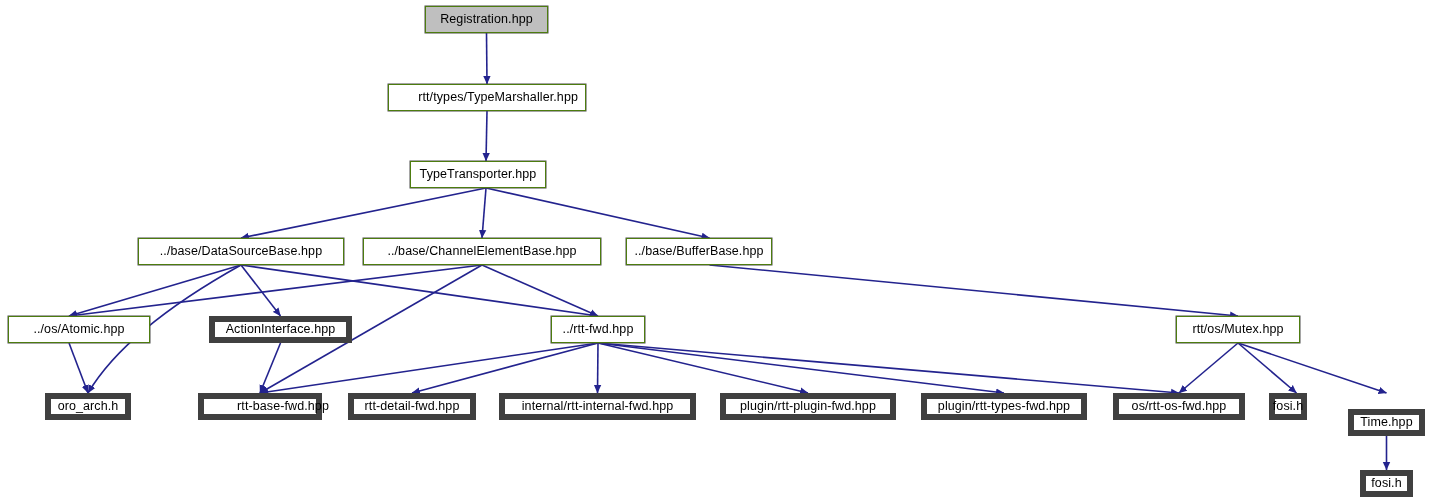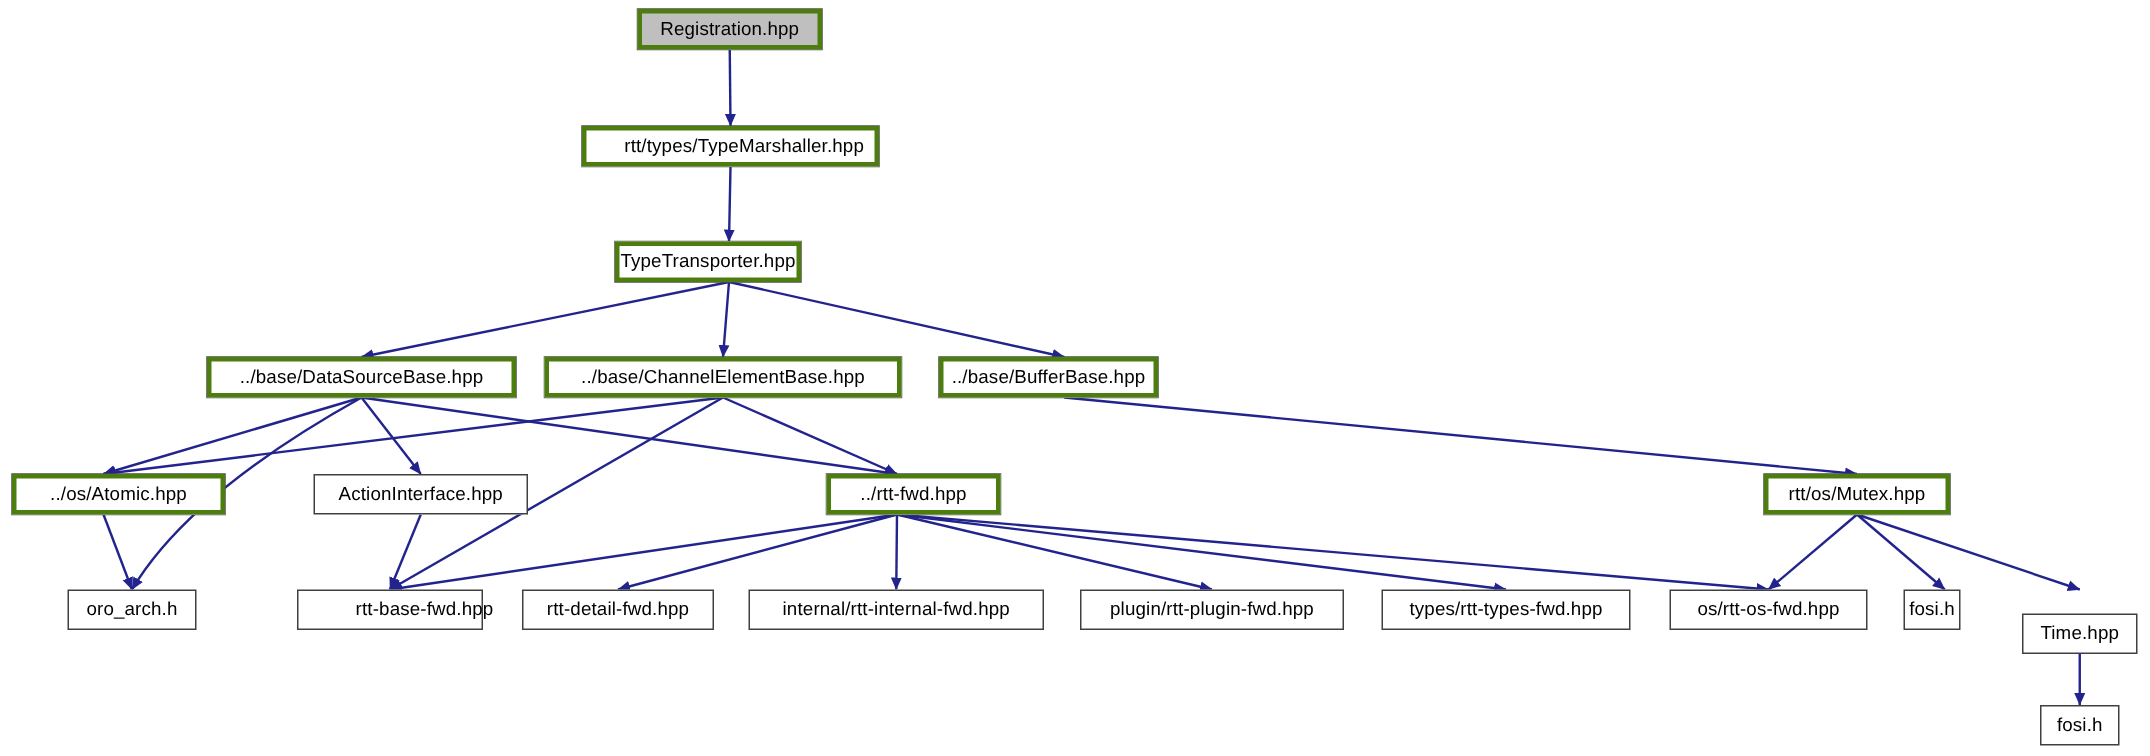--- a/index.html
+++ b/index.html
@@ -26,34 +26,34 @@
     height: 504px;
     pointer-events: none;
   }
   .graph-node {
     position: absolute;
     box-sizing: border-box;
     display: flex;
     align-items: center;
     justify-content: center;
     background: #ffffff;
-    border: 1px solid #404040;
+    border: 6px solid #404040;
     color: #000000;
     font-size: 12.5px;
     line-height: 1;
     white-space: nowrap;
     letter-spacing: 0.1px;
     height: 27px;
   }
   .graph-node.node-current {
     background: #bfbfbf;
     border: 1px solid #404040;
   }
   .graph-node.node-thick {
-    border: 3px solid #4d7c0f;
+    border: 1px solid #4d7c0f;
     box-shadow: 0 0 0 0.5px #4d4d4d;
   }
   .node-label {
     display: block;
     padding: 0 7px;
     pointer-events: none;
   }
 </style>
 </head>
 <body>
@@ -91,39 +91,39 @@
       <path d="M 1238 343 L 1386.5 393" fill="none" stroke="#23238e" stroke-width="1.6" marker-end="url(#arrow)"></path>
       <path d="M 1386.5 420 L 1386.5 470" fill="none" stroke="#23238e" stroke-width="1.6" marker-end="url(#arrow)"></path>
     </svg>
   <div id="node-layer">
       <div class="graph-node node-current node-thick" style="left: 425px; top: 6px; width: 123px;">
         <span class="node-label">Registration.hpp</span>
       </div>
       <div class="graph-node node-thick" style="left: 388px; top: 84px; width: 198px; justify-content: flex-end;">
         <span class="node-label">rtt/types/TypeMarshaller.hpp</span>
       </div>
-      <div class="graph-node node-thick" style="left: 410px; top: 161px; width: 124px;">
+      <div class="graph-node node-thick" style="left: 410px; top: 161px; width: 136px;">
         <span class="node-label">TypeTransporter.hpp</span>
       </div>
       <div class="graph-node node-thick" style="left: 138px; top: 238px; width: 206px;">
         <span class="node-label">../base/DataSourceBase.hpp</span>
       </div>
       <div class="graph-node node-thick" style="left: 363px; top: 238px; width: 238px;">
         <span class="node-label">../base/ChannelElementBase.hpp</span>
       </div>
       <div class="graph-node node-thick" style="left: 626px; top: 238px; width: 146px;">
         <span class="node-label">../base/BufferBase.hpp</span>
       </div>
       <div class="graph-node node-thick" style="left: 8px; top: 316px; width: 142px;">
         <span class="node-label">../os/Atomic.hpp</span>
       </div>
       <div class="graph-node" style="left: 209px; top: 316px; width: 143px;">
         <span class="node-label">ActionInterface.hpp</span>
       </div>
-      <div class="graph-node node-thick" style="left: 551px; top: 316px; width: 116px;">
+      <div class="graph-node node-thick" style="left: 551px; top: 316px; width: 94px;">
         <span class="node-label">../rtt-fwd.hpp</span>
       </div>
       <div class="graph-node node-thick" style="left: 1176px; top: 316px; width: 124px;">
         <span class="node-label">rtt/os/Mutex.hpp</span>
       </div>
       <div class="graph-node" style="left: 45px; top: 393px; width: 86px;">
         <span class="node-label">oro_arch.h</span>
       </div>
       <div class="graph-node" style="left: 198px; top: 393px; width: 124px; padding-left: 46px;">
         <span class="node-label">rtt-base-fwd.hpp</span>
@@ -131,21 +131,21 @@
       <div class="graph-node" style="left: 348px; top: 393px; width: 128px;">
         <span class="node-label">rtt-detail-fwd.hpp</span>
       </div>
       <div class="graph-node" style="left: 499px; top: 393px; width: 197px;">
         <span class="node-label">internal/rtt-internal-fwd.hpp</span>
       </div>
       <div class="graph-node" style="left: 720px; top: 393px; width: 176px;">
         <span class="node-label">plugin/rtt-plugin-fwd.hpp</span>
       </div>
       <div class="graph-node" style="left: 921px; top: 393px; width: 166px;">
-        <span class="node-label">types/rtt-types-fwd.hpp</span>
+        <span class="node-label">plugin/rtt-types-fwd.hpp</span>
       </div>
       <div class="graph-node" style="left: 1113px; top: 393px; width: 132px;">
         <span class="node-label">os/rtt-os-fwd.hpp</span>
       </div>
       <div class="graph-node" style="left: 1269px; top: 393px; width: 38px;">
         <span class="node-label">fosi.h</span>
       </div>
       <div class="graph-node" style="left: 1348px; top: 393px; width: 77px; margin-top: 16px;">
         <span class="node-label">Time.hpp</span>
       </div>

